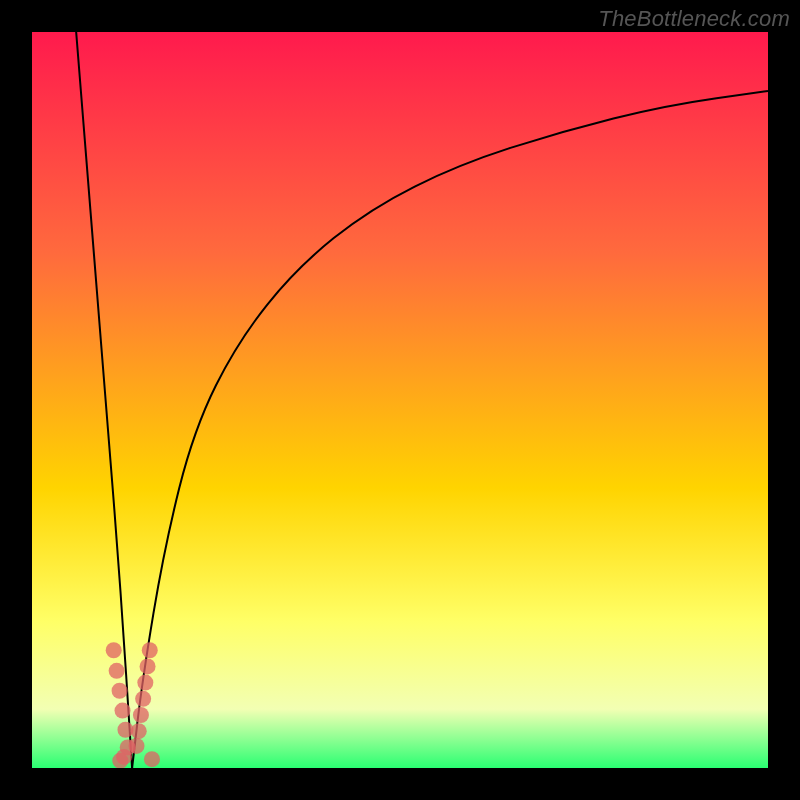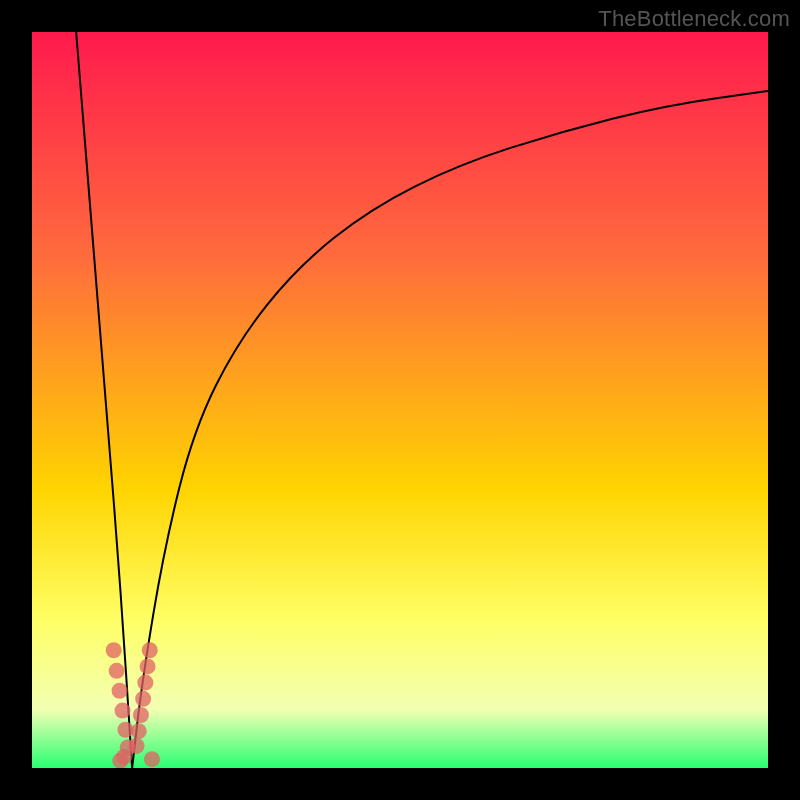--- a/index.html
+++ b/index.html
@@ -26,20 +26,21 @@
   }
   .watermark {
     position: absolute;
     top: 6px;
     right: 10px;
     color: #555;
     font-size: 22px;
     font-weight: 500;
     letter-spacing: 0.2px;
     user-select: none;
+    font-style: italic;
   }
   svg { display: block; }
 </style>
 </head>
 <body>
 
 <div class="frame">
   <div class="watermark">TheBottleneck.com</div>
 
   <div class="plot">

